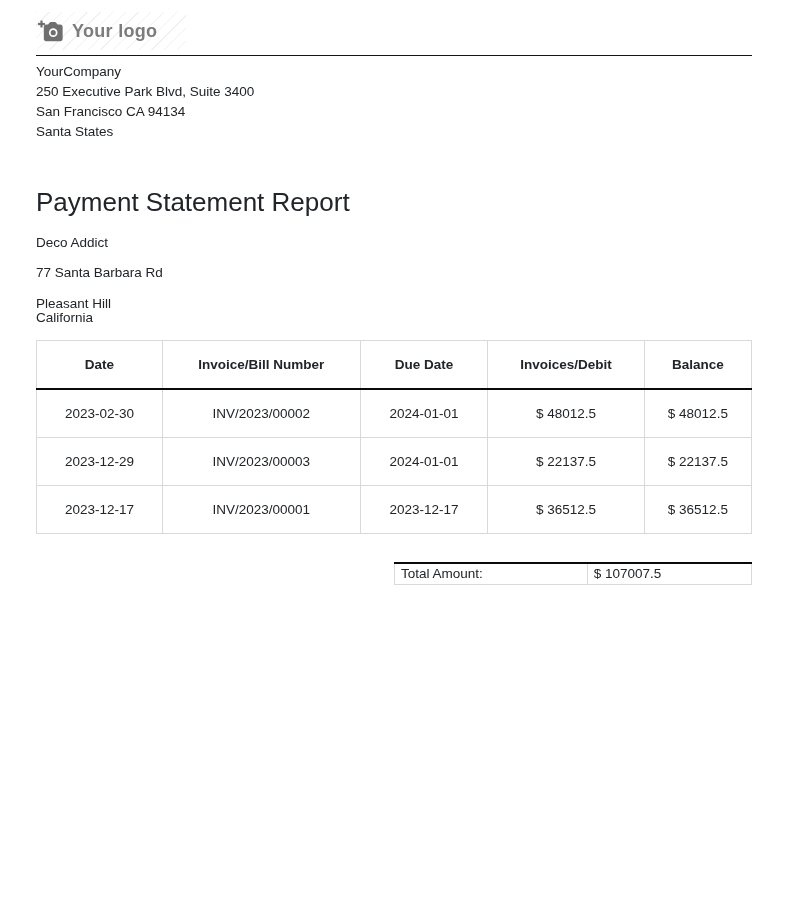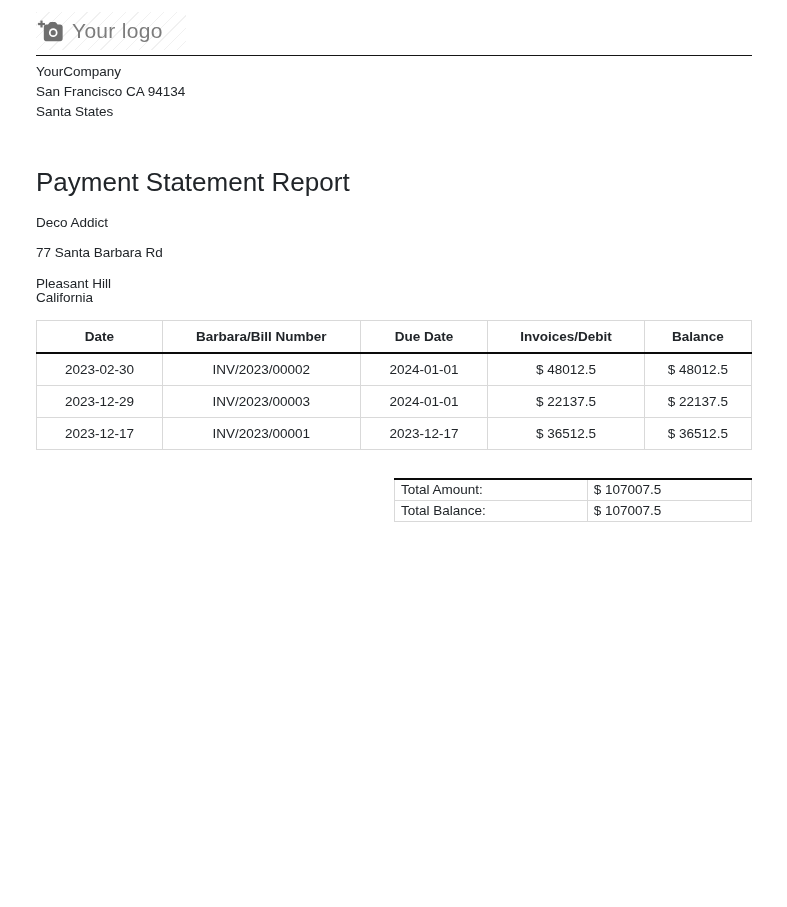--- a/index.html
+++ b/index.html
@@ -19,22 +19,22 @@
     height: 38px;
     display: flex;
     align-items: center;
     gap: 9px;
     padding-left: 2px;
     background: repeating-linear-gradient(135deg,
       rgba(0,0,0,0.055) 0px, rgba(0,0,0,0.055) 1px,
       transparent 1px, transparent 9px);
   }
   .logo-text {
-    font-size: 21px;
-    font-weight: 400;
+    font-size: 18px;
+    font-weight: 700;
     color: #7c7c7c;
     letter-spacing: 0.3px;
     white-space: nowrap;
   }
   .header-rule {
     height: 0;
     border-top: 1.5px solid #161616;
     margin-top: 5px;
   }
 
@@ -63,21 +63,21 @@
 
   
   .items {
     width: 100%;
     border-collapse: collapse;
     font-size: 13.5px;
     margin-top: 14px;
   }
   .items th, .items td {
     border: 1px solid #d9d9d9;
-    padding: 8px 4px;
+    padding: 16px 4px;
     text-align: center;
   }
   .items thead th {
     font-weight: 700;
     border-bottom: 2px solid #0a0a0a;
   }
   .items th:nth-child(1), .items td:nth-child(1) { width: 17.6%; }
   .items th:nth-child(2), .items td:nth-child(2) { width: 27.7%; }
   .items th:nth-child(3), .items td:nth-child(3) { width: 17.8%; }
   .items th:nth-child(4), .items td:nth-child(4) { width: 21.9%; }
@@ -114,37 +114,38 @@
         <circle cx="15.85" cy="13.2" r="4.5" fill="#ffffff"></circle>
         <circle cx="15.85" cy="13.2" r="2.7" fill="#6f6f6f"></circle>
       </svg>
       <span class="logo-text">Your logo</span>
     </div>
     <div class="header-rule"></div>
   </header>
 
   <div class="company-address">
     <div>YourCompany</div>
+    <div>250 Executive Park Blvd, Suite 3400</div>
     <div>San Francisco CA 94134</div>
     <div>Santa States</div>
   </div>
 
   <h1 class="page-title">Payment Statement Report</h1>
 
   <div class="customer-info">
     <p>Deco Addict</p>
     <p>77 Santa Barbara Rd</p>
     <p><span>Pleasant Hill</span><br><span>California</span></p>
   </div>
 
   <table class="items">
     <thead>
       <tr>
           <th>Date</th>
-          <th>Barbara/Bill Number</th>
+          <th>Invoice/Bill Number</th>
           <th>Due Date</th>
           <th>Invoices/Debit</th>
           <th>Balance</th>
         </tr>
     </thead>
     <tbody>
         <tr>
           <td>2023-02-30</td>
           <td>INV/2023/00002</td>
           <td>2024-01-01</td>
@@ -167,20 +168,16 @@
         </tr>
       </tbody>
   </table>
 
   <table class="totals-table">
     <tbody>
         <tr>
           <td class="totals-label">Total Amount:</td>
           <td>$ 107007.5</td>
         </tr>
-        <tr>
-          <td class="totals-label">Total Balance:</td>
-          <td>$ 107007.5</td>
-        </tr>
       </tbody>
   </table>
 
 </div>
 
 </body></html>

